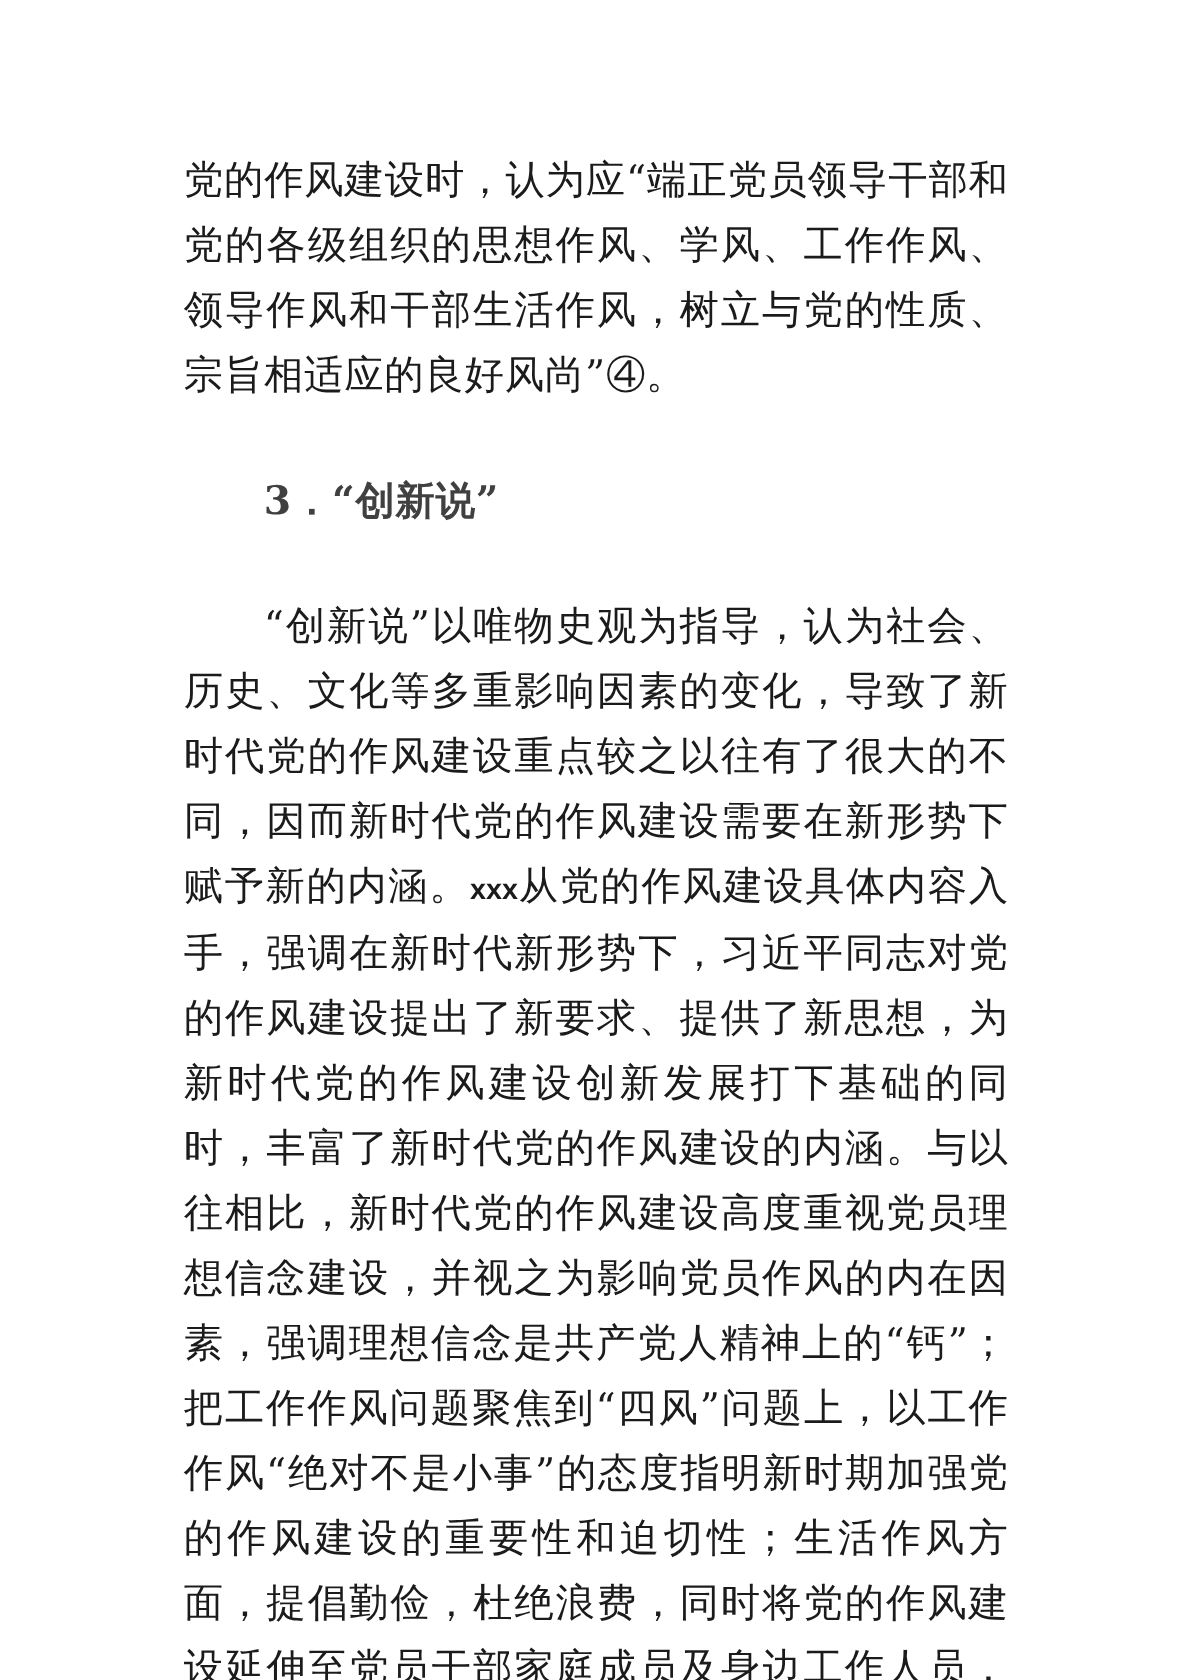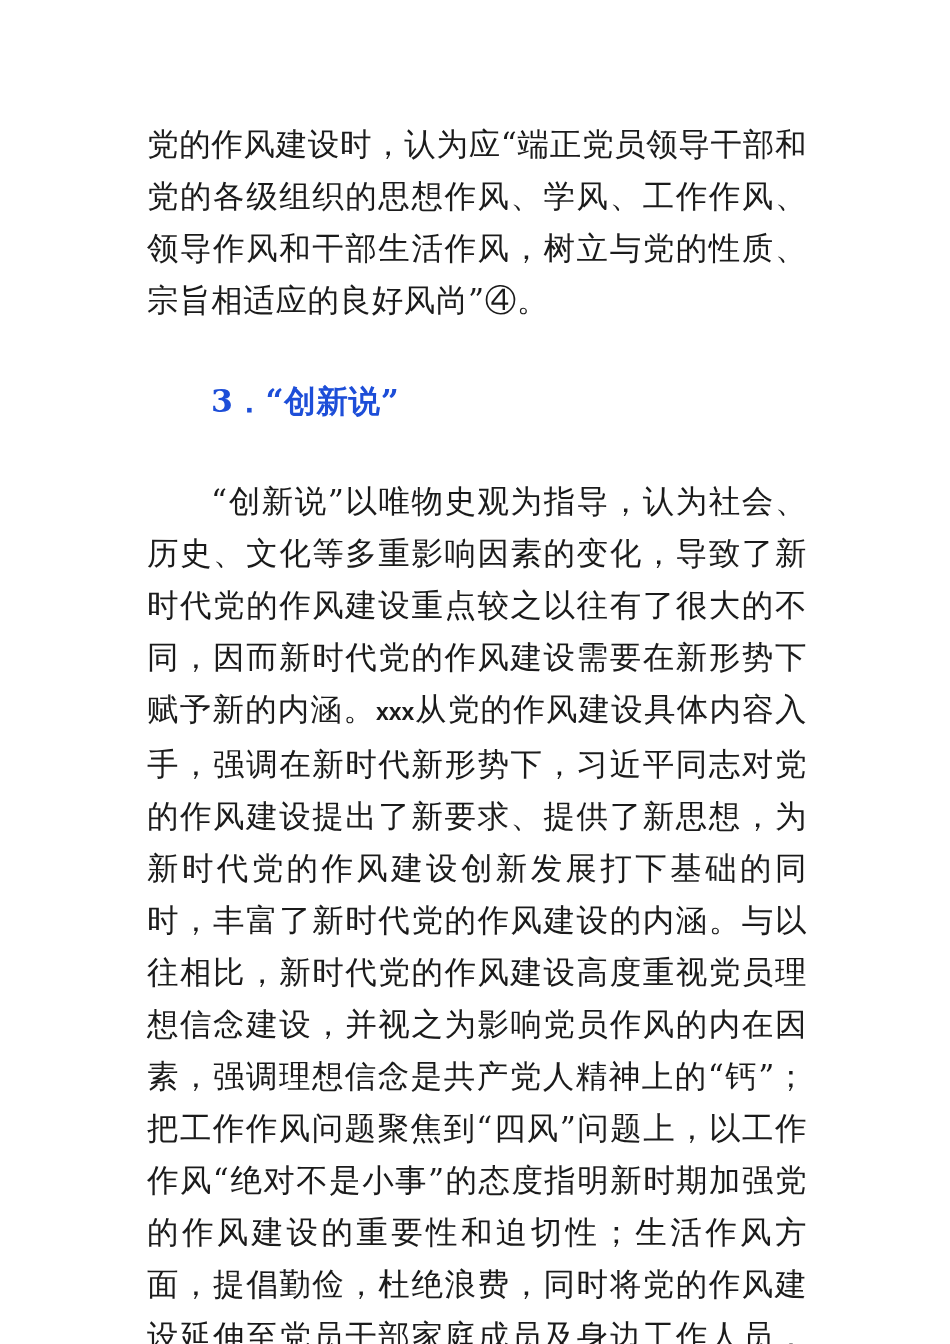--- a/index.html
+++ b/index.html
@@ -50,21 +50,21 @@
 
   .para-indent {
     text-indent: 64px;
   }
 
   .heading {
     font-family: "DejaVu Serif", "Liberation Serif", serif;
     font-size: 31.5px;
     line-height: 52px;
     letter-spacing: 0.6px;
-    color: #1d4ed8;
+    color: #404040;
     margin: 0;
     text-indent: 64px;
     text-align: left;
   }
 
   
   .gap-after-para-1 { height: 49px; }
   .gap-after-heading { height: 48px; }
 
   

